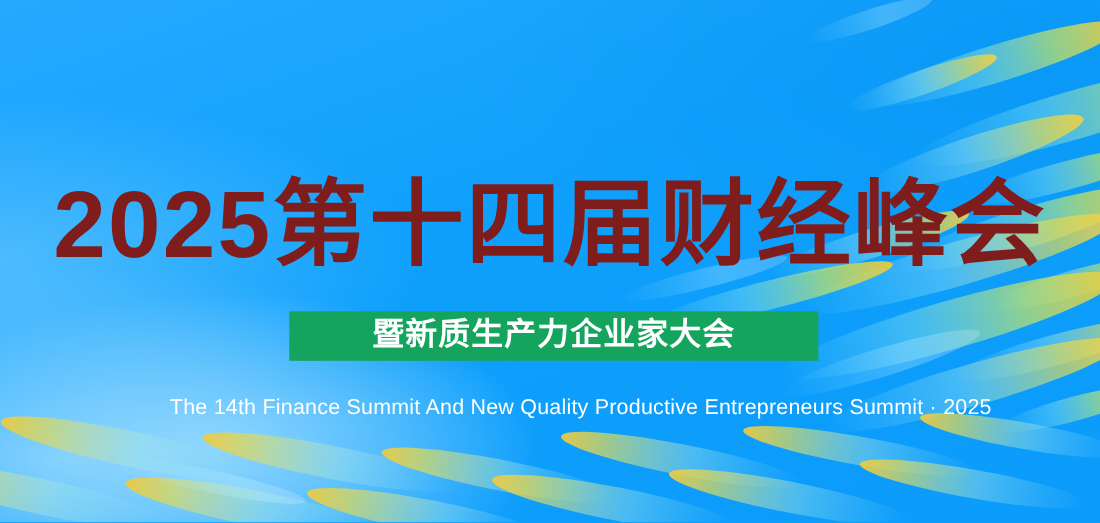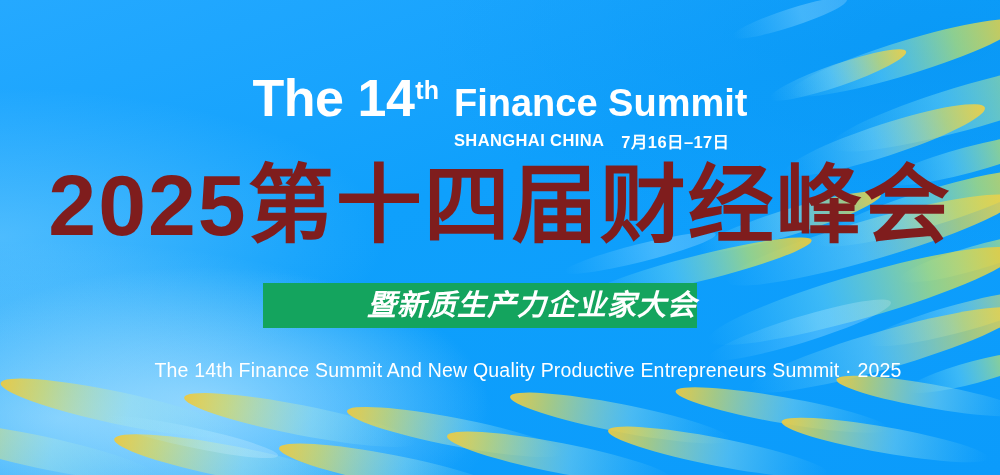--- a/index.html
+++ b/index.html
@@ -123,27 +123,26 @@
     font-weight: bold;
     line-height: 1;
     letter-spacing: 2px;
     white-space: nowrap;
   }
 
   .green-banner {
     position: absolute;
     left: 263px;
     top: 283px;
-    width: 434px;
+    width: 481px;
     height: 45px;
     background: #14a45e;
     display: flex;
     align-items: center;
-    justify-content: flex-end;
-    font-style: italic;
+    justify-content: center;
   }
   .green-banner-text {
     color: #ffffff;
     font-size: 29px;
     font-weight: bold;
     letter-spacing: 1px;
     line-height: 1;
     white-space: nowrap;
   }
 
@@ -239,33 +238,20 @@
         <ellipse cx="782" cy="410" rx="108" ry="13" fill="url(#lg3)" transform="rotate(10 782 410)"></ellipse>
         <ellipse cx="718" cy="452" rx="112" ry="14" fill="url(#lg3)" transform="rotate(11 718 452)"></ellipse>
         <ellipse cx="930" cy="396" rx="95" ry="12" fill="url(#lg3)" transform="rotate(10 930 396)"></ellipse>
         <ellipse cx="885" cy="440" rx="105" ry="13" fill="url(#lg3)" transform="rotate(10 885 440)"></ellipse>
       </g>
     </svg>
   </div>
 
   <div class="content">
 
-    <div class="headline-row">
-      <div class="headline-inner">
-        <span class="the-14">The 14</span>
-          <span class="ordinal">th</span>
-        <div class="headline-right">
-          <div class="finance-summit">Finance Summit</div>
-          <div class="meta-row">
-            <span class="meta-city">SHANGHAI CHINA</span>
-            <span class="meta-date">7月16日–17日</span>
-          </div>
-        </div>
-      </div>
-    </div>
 
     <div class="main-title">2025第十四届财经峰会</div>
 
     <div class="green-banner">
       <span class="green-banner-text">暨新质生产力企业家大会</span>
     </div>
 
     <div class="footer-line">The 14th Finance Summit  And New Quality Productive Entrepreneurs Summit · 2025</div>
 
   </div>

